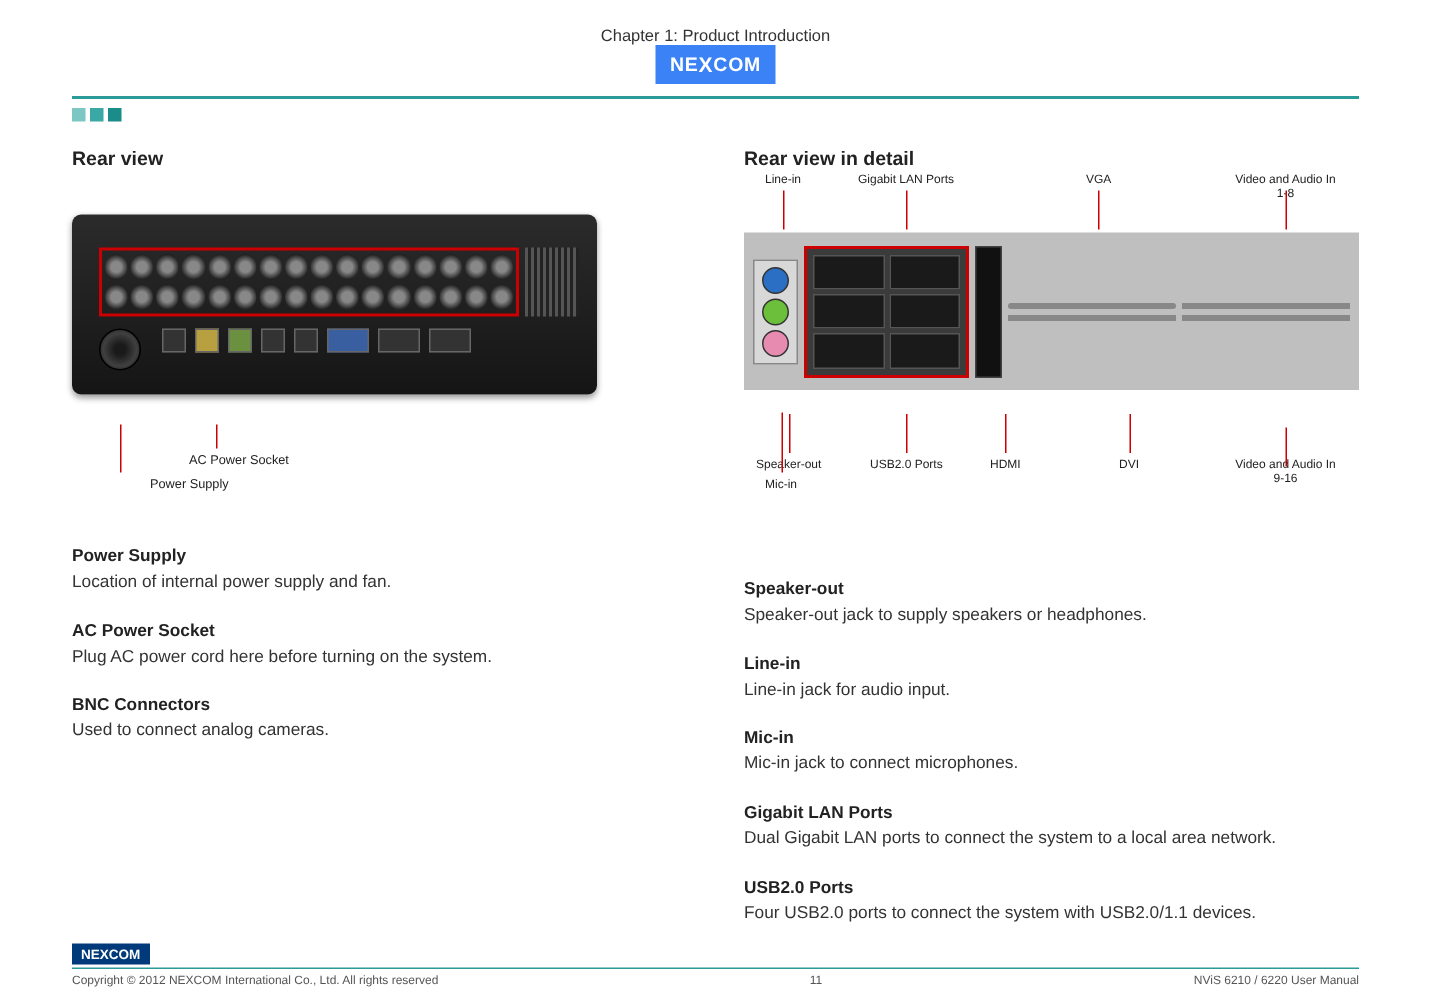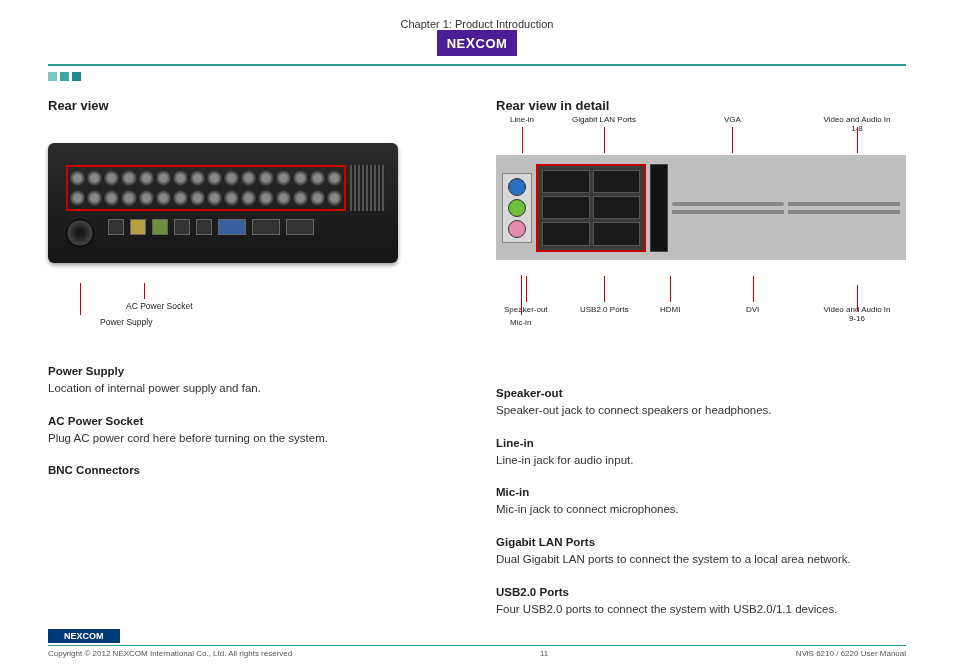--- a/index.html
+++ b/index.html
@@ -16,28 +16,28 @@
   justify-content: space-between;
   align-items: center;
   padding: 18px 48px 8px 48px;
   flex-direction: column;
 }
 .chapter-title {
   font-size: 11px;
   color: #333;
 }
 .logo {
-  background: #4c1d95;
+  background: #3b82f6;
   color: #fff;
   font-weight: bold;
   font-size: 13px;
   padding: 5px 10px;
   letter-spacing: 0.5px;
   display: flex;
-  align-items: center;
+  align-items: flex-start;
 }
 .logo-x {
   display: inline-block;
   position: relative;
   font-size: 14px;
 }
 .rule-top {
   margin: 0 48px;
   border-top: 2px solid #2a9b99;
   position: relative;
@@ -247,21 +247,21 @@
   align-items: center;
   font-size: 8px;
   color: #555;
   gap: 28px;
 }
 .footer-logo {
   background: #003a7a;
   color: #fff;
   font-size: 9px;
   font-weight: bold;
-  padding: 2px 16px;
+  padding: 2px 6px;
   display: inline-block;
   margin-bottom: 2px;
 }
 </style>
 </head>
 <body>
 
 <div class="header">
   <div class="chapter-title">Chapter 1: Product Introduction</div>
   <div class="logo">NE<span class="logo-x">X</span>COM</div>
@@ -345,20 +345,21 @@
     <div class="desc-block">
       <div class="desc-title">Power Supply</div>
       <div class="desc-text">Location of internal power supply and fan.</div>
     </div>
     <div class="desc-block">
       <div class="desc-title">AC Power Socket</div>
       <div class="desc-text">Plug AC power cord here before turning on the system.</div>
     </div>
     <div class="desc-block">
       <div class="desc-title">BNC Connectors</div>
+      <div class="desc-text">Used to connect analog cameras.</div>
     </div>
   </div>
 
   <div class="col">
     <div class="section-head">Rear view in detail</div>
 
     <div class="figure" style="height:210px;">
       <div class="detail-panel">
         <div class="top-labels">
           <div class="tlabel" style="position:absolute; left:8px;"><span>Line-in</span><div class="redline"></div></div>
@@ -396,21 +397,21 @@
           <div class="tlabel" style="position:absolute; left:320px; width:70px;"><div class="redline"></div><span>Video and Audio In 9-16</span></div>
         </div>
         <div class="bot-labels row2">
           <div class="tlabel" style="position:absolute; left:8px;"><div class="redline" style="height:40px;"></div><span>Mic-in</span></div>
         </div>
       </div>
     </div>
 
     <div class="desc-block">
       <div class="desc-title">Speaker-out</div>
-      <div class="desc-text">Speaker-out jack to connect speakers or headphones.</div>
+      <div class="desc-text">Speaker-out jack to supply speakers or headphones.</div>
     </div>
     <div class="desc-block">
       <div class="desc-title">Line-in</div>
       <div class="desc-text">Line-in jack for audio input.</div>
     </div>
     <div class="desc-block">
       <div class="desc-title">Mic-in</div>
       <div class="desc-text">Mic-in jack to connect microphones.</div>
     </div>
     <div class="desc-block">

